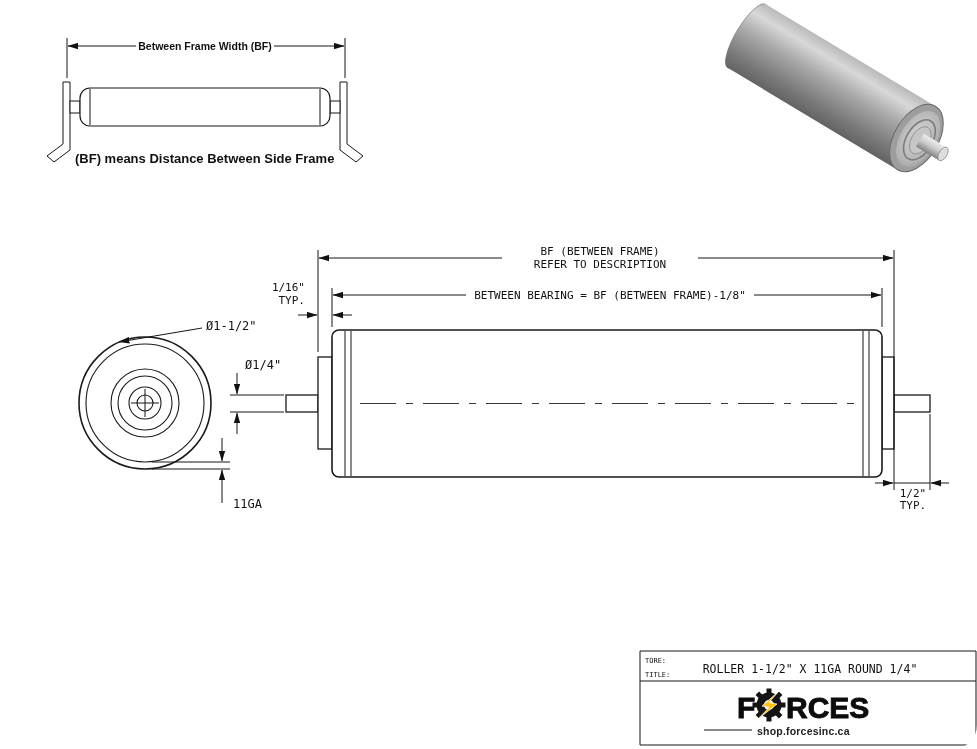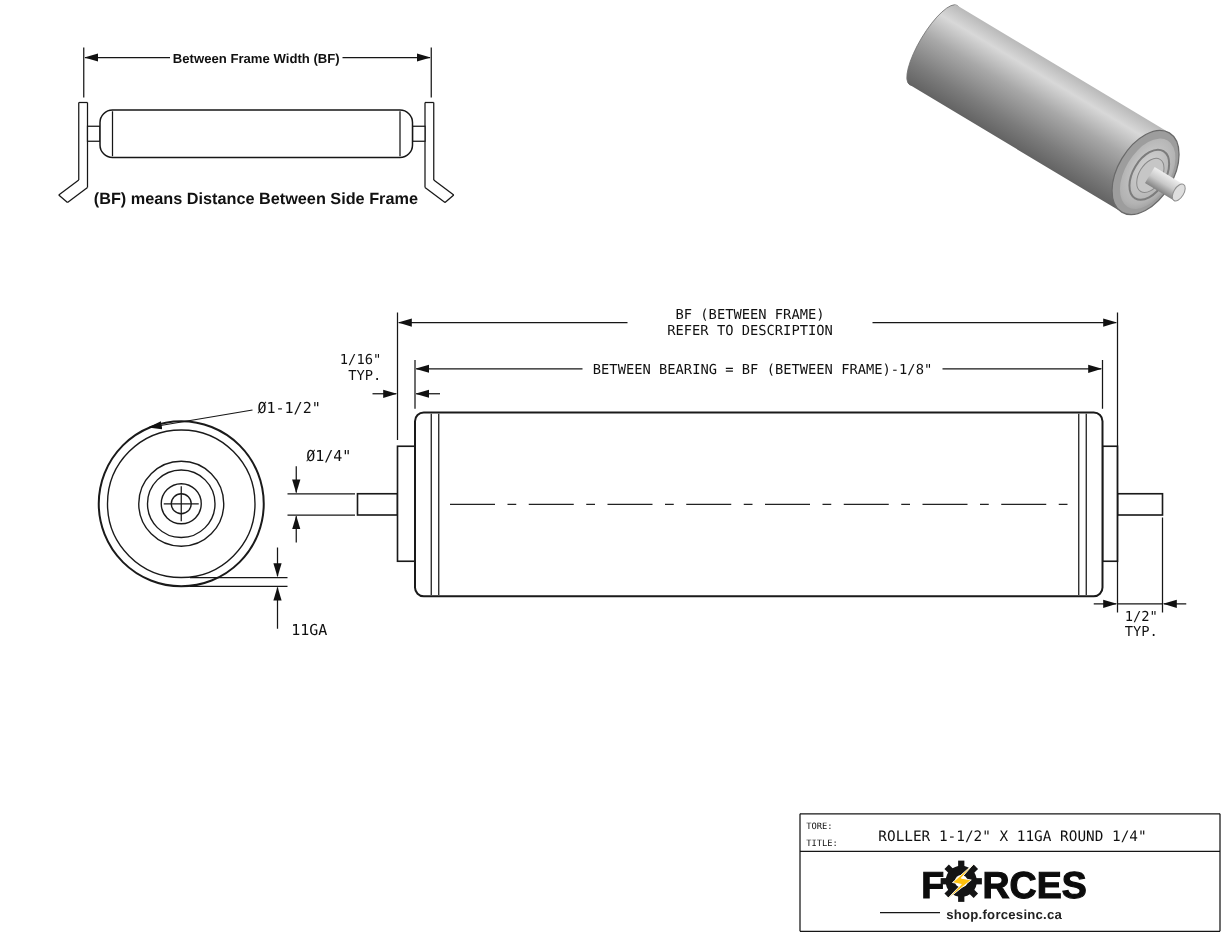--- a/index.html
+++ b/index.html
@@ -1,16 +1,16 @@
 <!DOCTYPE html>
 <html><head>
 <meta charset="utf-8">
 <style>
   html,body{margin:0;padding:0;background:#ffffff;}
-  .canvas{position:relative;width:977px;height:749px;background:#ffffff;overflow:hidden;}
+  .canvas{position:relative;width:977px;height:749px;background:#ffffff;overflow:hidden;border-radius:24px;}
   svg{position:absolute;left:0;top:0;}
   .lnthin{stroke:#161616;stroke-width:1;fill:none;}
   .dim{stroke:#161616;stroke-width:1;fill:none;}
   .white{fill:#ffffff;}
   .t-mono{font-family:"DejaVu Sans Mono",monospace;fill:#111;}
   .t-sans-b{font-family:"Liberation Sans",sans-serif;font-weight:bold;fill:#111;}
   .s7{font-size:7px;}
   .s10{font-size:10.5px;}
   .s11{font-size:11px;}
   .s12{font-size:12px;}

